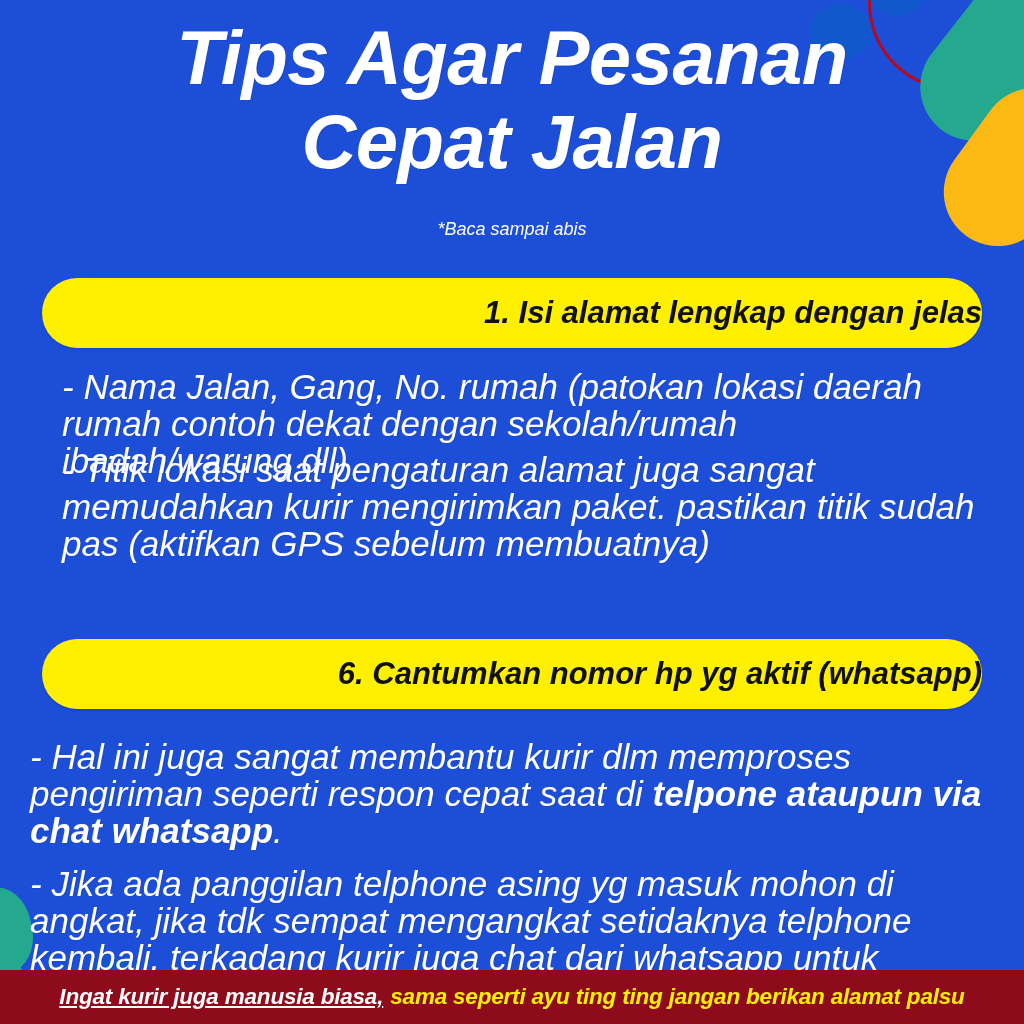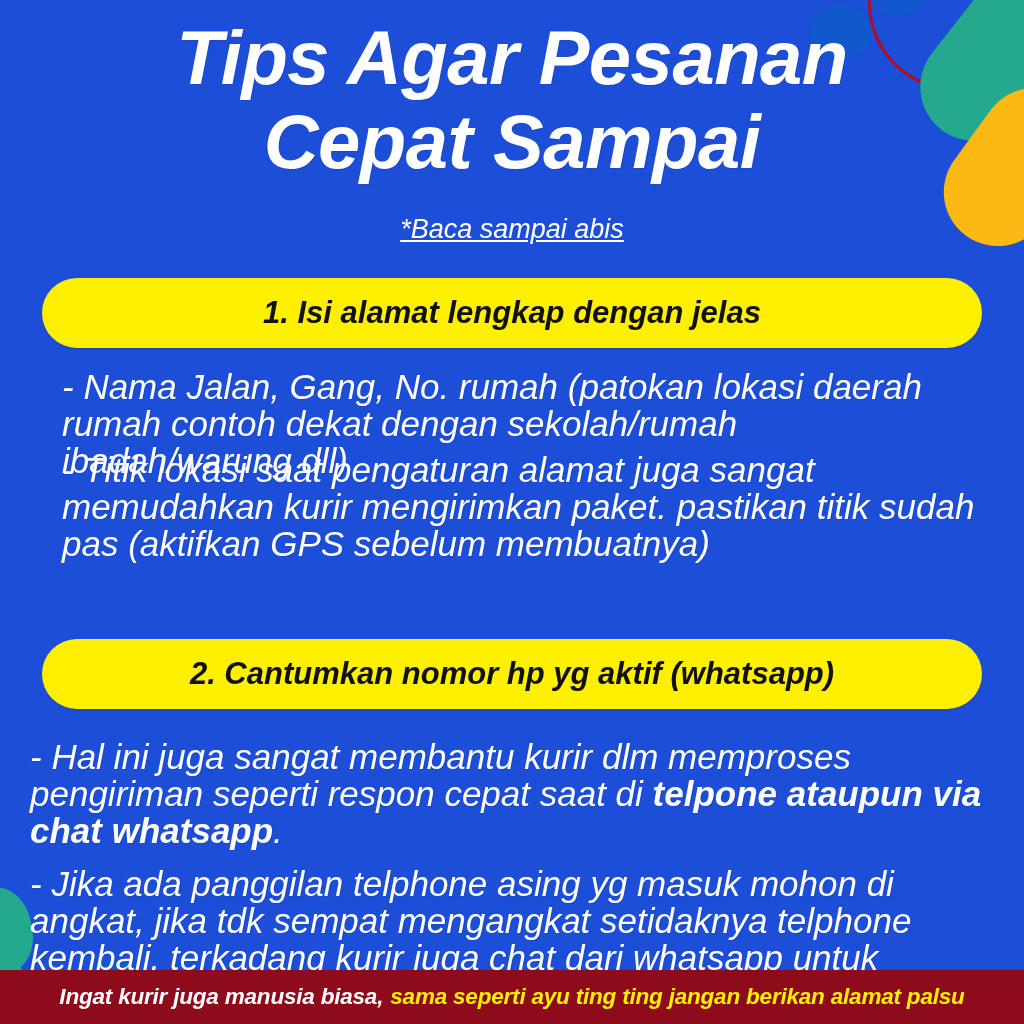--- a/index.html
+++ b/index.html
@@ -111,36 +111,35 @@
     white-space: nowrap;
   }
   .subtitle {
     position: absolute;
     left: 0; right: 0;
     top: 213px;
     text-align: center;
     color: #FFFFFF;
     font-family: "Liberation Sans", sans-serif;
     font-style: italic;
-    font-size: 27px;
+    font-size: 18px;
     line-height: 32px;
-    text-decoration: underline;
   }
 
   
   .banner {
     position: absolute;
     left: 42px;
     width: 940px;
     height: 70px;
     background: #FFF000;
     border-radius: 38px;
     display: flex;
     align-items: center;
-    justify-content: center;
+    justify-content: flex-end;
     box-shadow: 0 2px 2px rgba(0,0,0,0.10);
   }
   .banner-1 { top: 278px; }
   .banner-2 { top: 639px; }
   .banner-text {
     color: #111111;
     font-family: "Liberation Sans", sans-serif;
     font-weight: bold;
     font-style: italic;
     font-size: 31px;
@@ -179,21 +178,21 @@
     z-index: 10;
   }
   .bottom-text {
     font-family: "Liberation Sans", sans-serif;
     font-weight: bold;
     font-style: italic;
     font-size: 22.5px;
     white-space: nowrap;
     letter-spacing: -0.2px;
   }
-  .bottom-white { color: #FFFFFF; }
+  .bottom-white { color: #FFFFFF; text-decoration: underline; }
   .bottom-yellow { color: #FFF000; }
 </style>
 </head>
 <body>
 
 <div id="poster">
 
   <div class="deco deco-ring-tr"></div>
   <div class="deco deco-blue-circle-1"></div>
   <div class="deco deco-blue-circle-2"></div>
@@ -201,32 +200,32 @@
   <div class="deco deco-teal-pill"></div>
   <div class="deco deco-orange-pill"></div>
   <div class="deco deco-teal-blob-bl"></div>
   <div class="deco deco-teal-leaf-bl"></div>
   <div class="deco deco-blue-circle-bl"></div>
 
   <div class="content">
 
     <div class="title-block">
       <div class="title-line">Tips Agar Pesanan</div>
-      <div class="title-line">Cepat Sampai</div>
+      <div class="title-line">Cepat Jalan</div>
     </div>
     <div class="subtitle">*Baca sampai abis</div>
 
     <div class="banner banner-1">
       <span class="banner-text">1. Isi alamat lengkap dengan jelas</span>
     </div>
     <div class="para para-1">- Nama Jalan, Gang, No. rumah (patokan lokasi daerah rumah contoh dekat dengan sekolah/rumah ibadah/warung dll)</div>
     <div class="para para-2">- Titik lokasi saat pengaturan alamat juga sangat memudahkan kurir mengirimkan paket. pastikan titik sudah pas (aktifkan GPS sebelum membuatnya)</div>
 
     <div class="banner banner-2">
-      <span class="banner-text">2. Cantumkan nomor hp yg aktif (whatsapp)</span>
+      <span class="banner-text">6. Cantumkan nomor hp yg aktif (whatsapp)</span>
     </div>
     <div class="para para-3"><span>- Hal ini juga sangat membantu kurir dlm memproses pengiriman seperti respon cepat saat di </span><b>telpone ataupun via chat whatsapp</b><span>.</span></div>
     <div class="para para-4">- Jika ada panggilan telphone asing yg masuk mohon di angkat, jika tdk sempat mengangkat setidaknya telphone kembali. terkadang kurir juga chat dari whatsapp untuk menanyakan lokasi pengantaran.</div>
 
   </div>
 
   <div class="bottom-bar">
     <span class="bottom-text bottom-white">Ingat kurir juga manusia biasa,</span>
     <span class="bottom-text bottom-yellow" style="margin-left:7px;">sama seperti ayu ting ting jangan berikan alamat palsu</span>
   </div>

